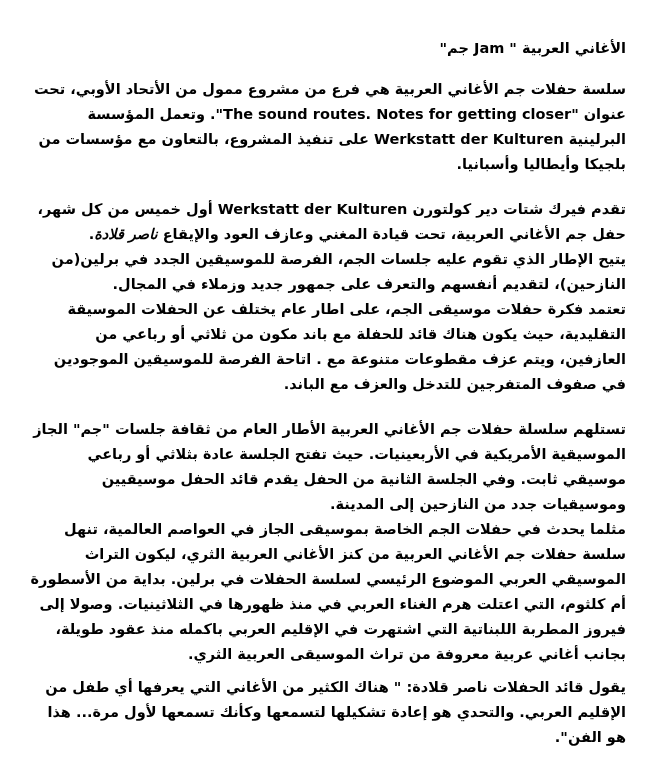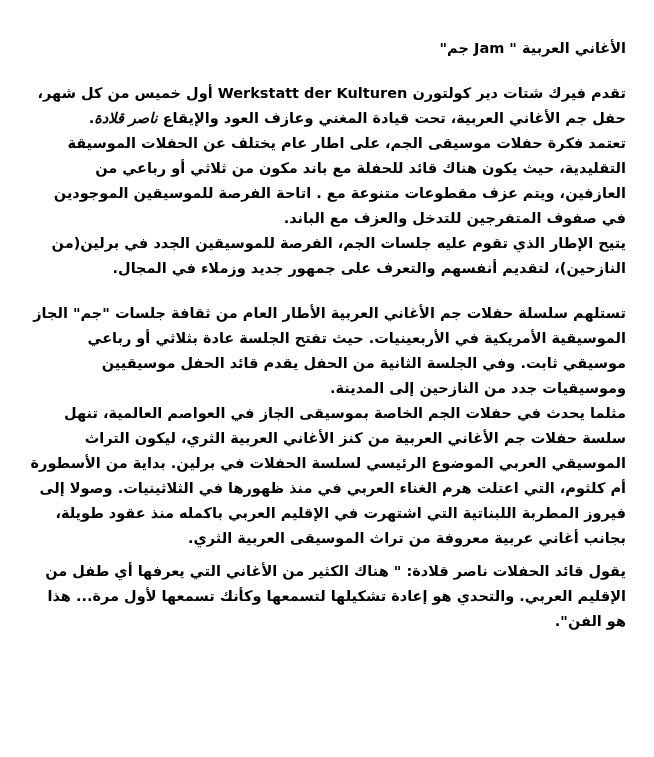--- a/index.html
+++ b/index.html
@@ -39,26 +39,27 @@
   .italic { font-style: italic; }
 </style>
 </head>
 <body>
 
 <div class="page">
 
   <p class="ltr-line">"جم Jam " الأغاني العربية</p>
 
 
+  <p class="gap-md">سلسة حفلات جم الأغاني العربية هي فرع من مشروع ممول من الأتحاد الأوبي، تحت عنوان "The sound routes. Notes for getting closer". وتعمل المؤسسة البرلينية Werkstatt der Kulturen  على تنفيذ المشروع، بالتعاون مع مؤسسات من بلجيكا وأيطاليا وأسبانيا.</p>
 
   <p class="gap-lg"><span>تقدم فيرك شتات دير كولتورن Werkstatt der Kulturen أول خميس من كل شهر، حفل جم الأغاني العربية، تحت قيادة المغني وعازف العود والإيقاع </span><span class="italic">ناصر قلادة</span><span>.</span></p>
 
+  <p>يتيح الإطار الذي تقوم عليه جلسات الجم، الفرصة للموسيقين الجدد في برلين(من النازحين)، لتقديم أنفسهم والتعرف على جمهور جديد وزملاء في المجال.</p>
+
   <p>تعتمد فكرة حفلات موسيقى الجم، على اطار عام يختلف عن الحفلات الموسيقة التقليدية، حيث يكون هناك قائد للحفلة مع باند مكون من ثلاثي أو رباعي من العازفين، ويتم عزف مقطوعات متنوعة مع . اتاحة الفرصة للموسيقين الموجودين في صفوف المتفرجين للتدخل والعزف مع الباند.</p>
-
-  <p>يتيح الإطار الذي تقوم عليه جلسات الجم، الفرصة للموسيقين الجدد في برلين(من النازحين)، لتقديم أنفسهم والتعرف على جمهور جديد وزملاء في المجال.</p>
 
   <p class="gap-lg">تستلهم سلسلة حفلات جم الأغاني العربية الأطار العام من ثقافة جلسات "جم" الجاز الموسيقية الأمريكية في الأربعينيات. حيث تفتح الجلسة عادة بثلاثي أو رباعي موسيقي ثابت. وفي الجلسة الثانية من الحفل يقدم قائد الحفل موسيقيين وموسيقيات جدد من النازحين إلى المدينة.</p>
 
   <p>مثلما يحدث في حفلات الجم الخاصة بموسيقى الجاز في العواصم العالمية، تنهل سلسة حفلات جم الأغاني العربية من كنز الأغاني العربية الثري، ليكون التراث الموسيقي العربي الموضوع الرئيسي لسلسة الحفلات في برلين. بداية من الأسطورة أم كلثوم، التي اعتلت هرم الغناء العربي في منذ ظهورها في الثلاثينيات. وصولا إلى فيروز المطربة اللبناتية التي اشتهرت في الإقليم العربي باكمله منذ عقود طويلة، بجانب أغاني عربية معروفة من تراث الموسيقى العربية الثري.</p>
 
   <p class="gap-sm">يقول قائد الحفلات ناصر قلادة: " هناك الكثير من الأغاني التي يعرفها أي طفل من الإقليم العربي. والتحدي هو إعادة تشكيلها لتسمعها وكأنك تسمعها لأول مرة... هذا هو الفن".</p>
 
 </div>
 
 </body></html>

